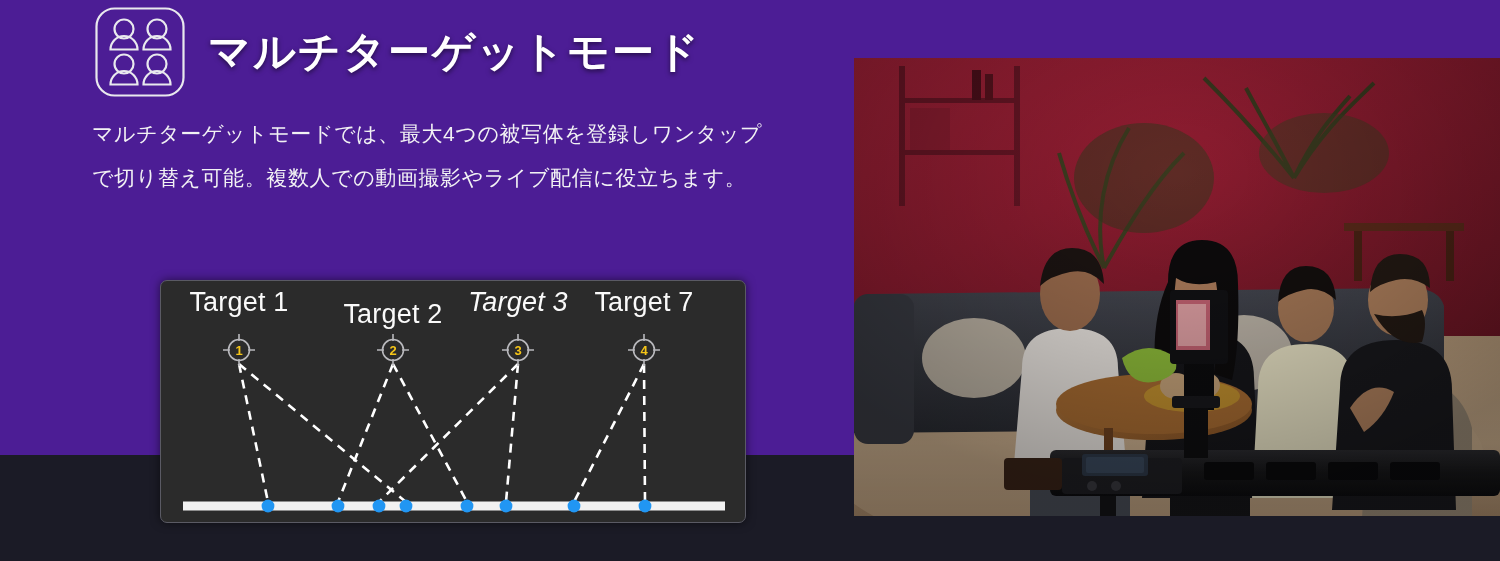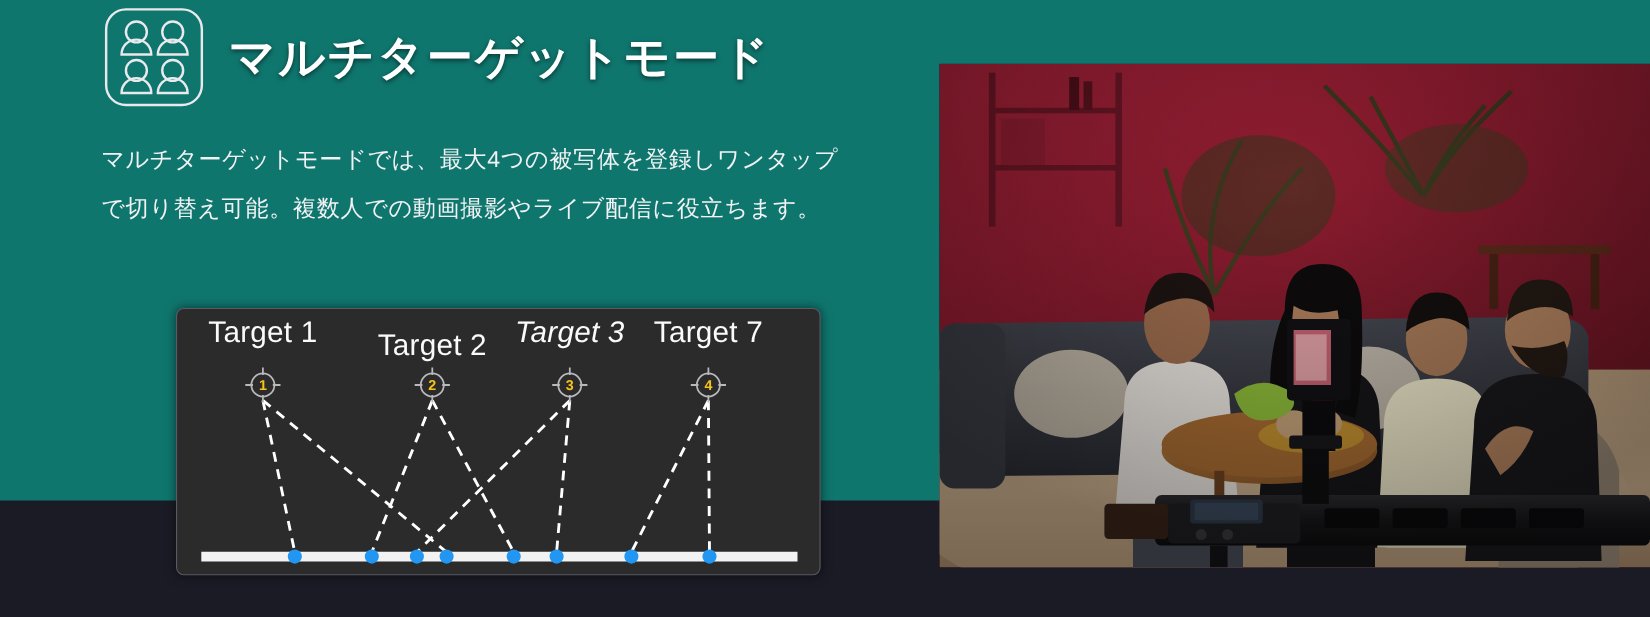--- a/index.html
+++ b/index.html
@@ -2,38 +2,38 @@
 <html><head>
 <meta charset="utf-8">
 <style>
   * { box-sizing: border-box; margin: 0; padding: 0; }
   html, body {
     width: 1500px; height: 561px;
     background: #1b1b26;
     font-family: "Liberation Sans", sans-serif;
     overflow: hidden;
   }
-  .page { position: relative; width: 1500px; height: 455px; background: #0f766e; }
+  .page { position: relative; width: 1500px; height: 455px; background: #4c1d95; }
 
   
   .left-col { position: absolute; left: 0; top: 0; width: 840px; height: 561px; }
 
   .header-row {
     position: absolute; left: 92px; top: 4px;
     display: flex; align-items: center; gap: 20px;
   }
   .feature-icon { width: 96px; height: 96px; display: block; flex: none; }
   .feature-title {
     font-size: 42px; font-weight: bold; color: #ffffff;
     letter-spacing: 2px; line-height: 1; white-space: nowrap;
     text-shadow: 0 2px 5px rgba(0,0,0,0.55);
   }
 
   .description {
-    position: absolute; left: 92px; top: 124px; width: 690px;
+    position: absolute; left: 92px; top: 112px; width: 690px;
     font-size: 21px; line-height: 44px; color: #f2f2f4;
     letter-spacing: 0.6px; font-weight: 400;
   }
 
   
   .diagram-panel {
     position: absolute; left: 160px; top: 280px;
     width: 586px; height: 243px;
     background: #2b2b2b;
     border: 1px solid #5a5a64;

